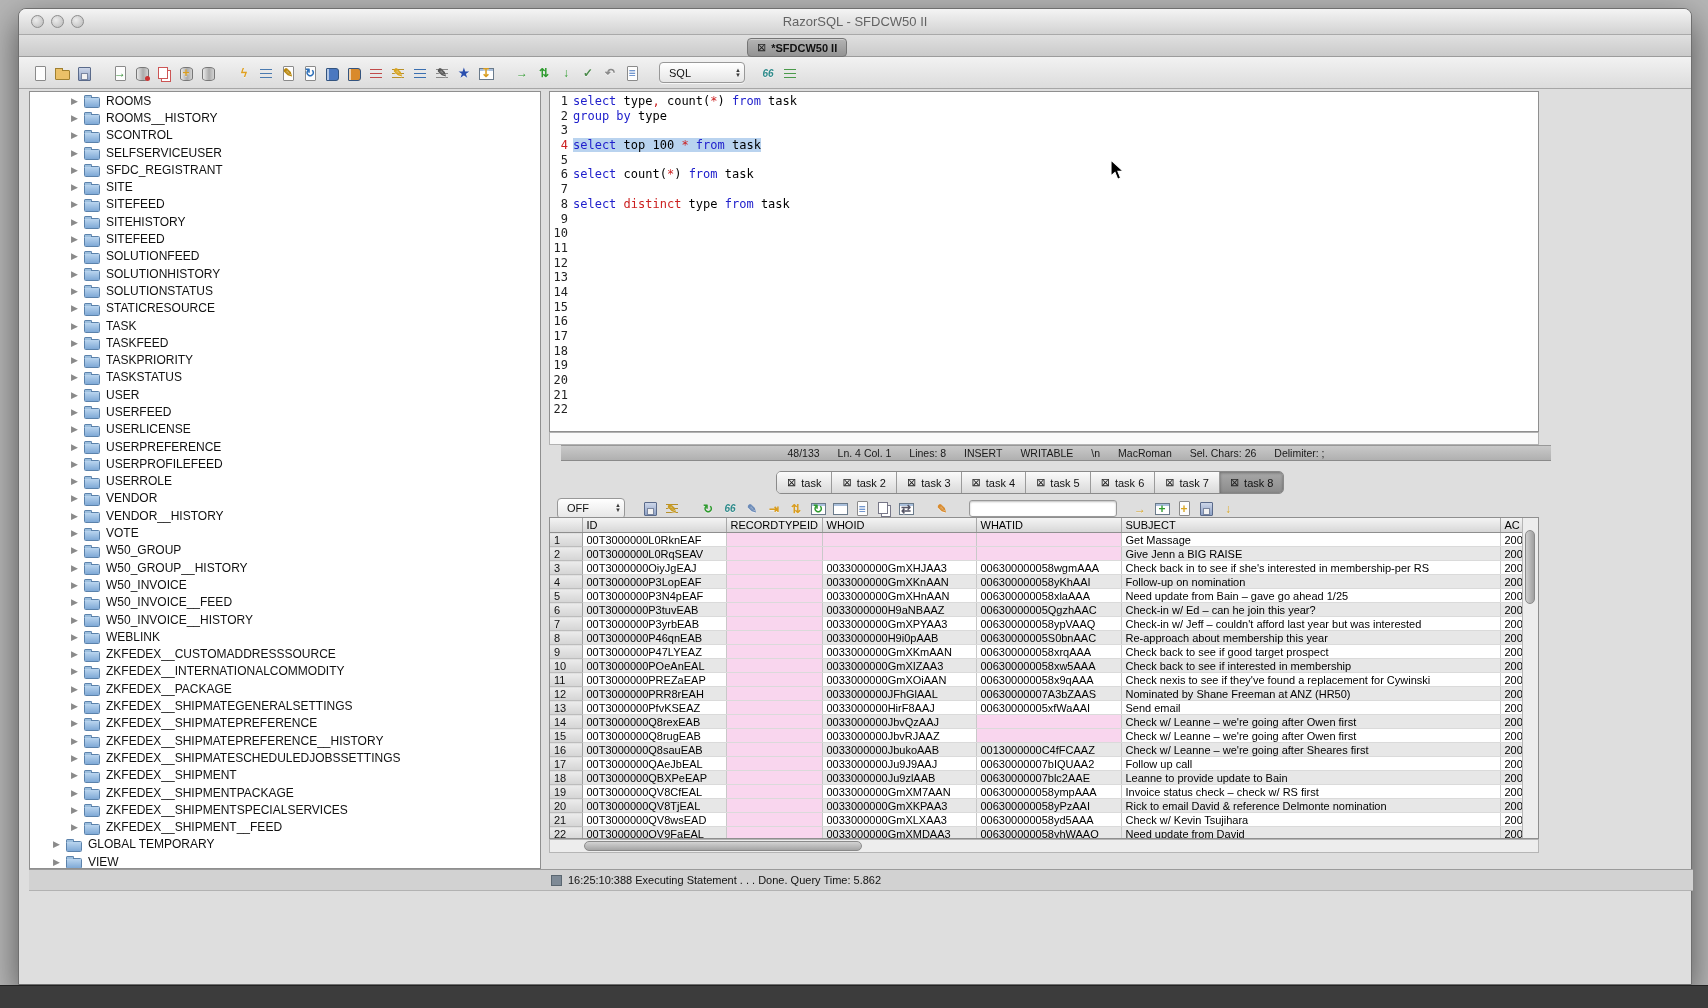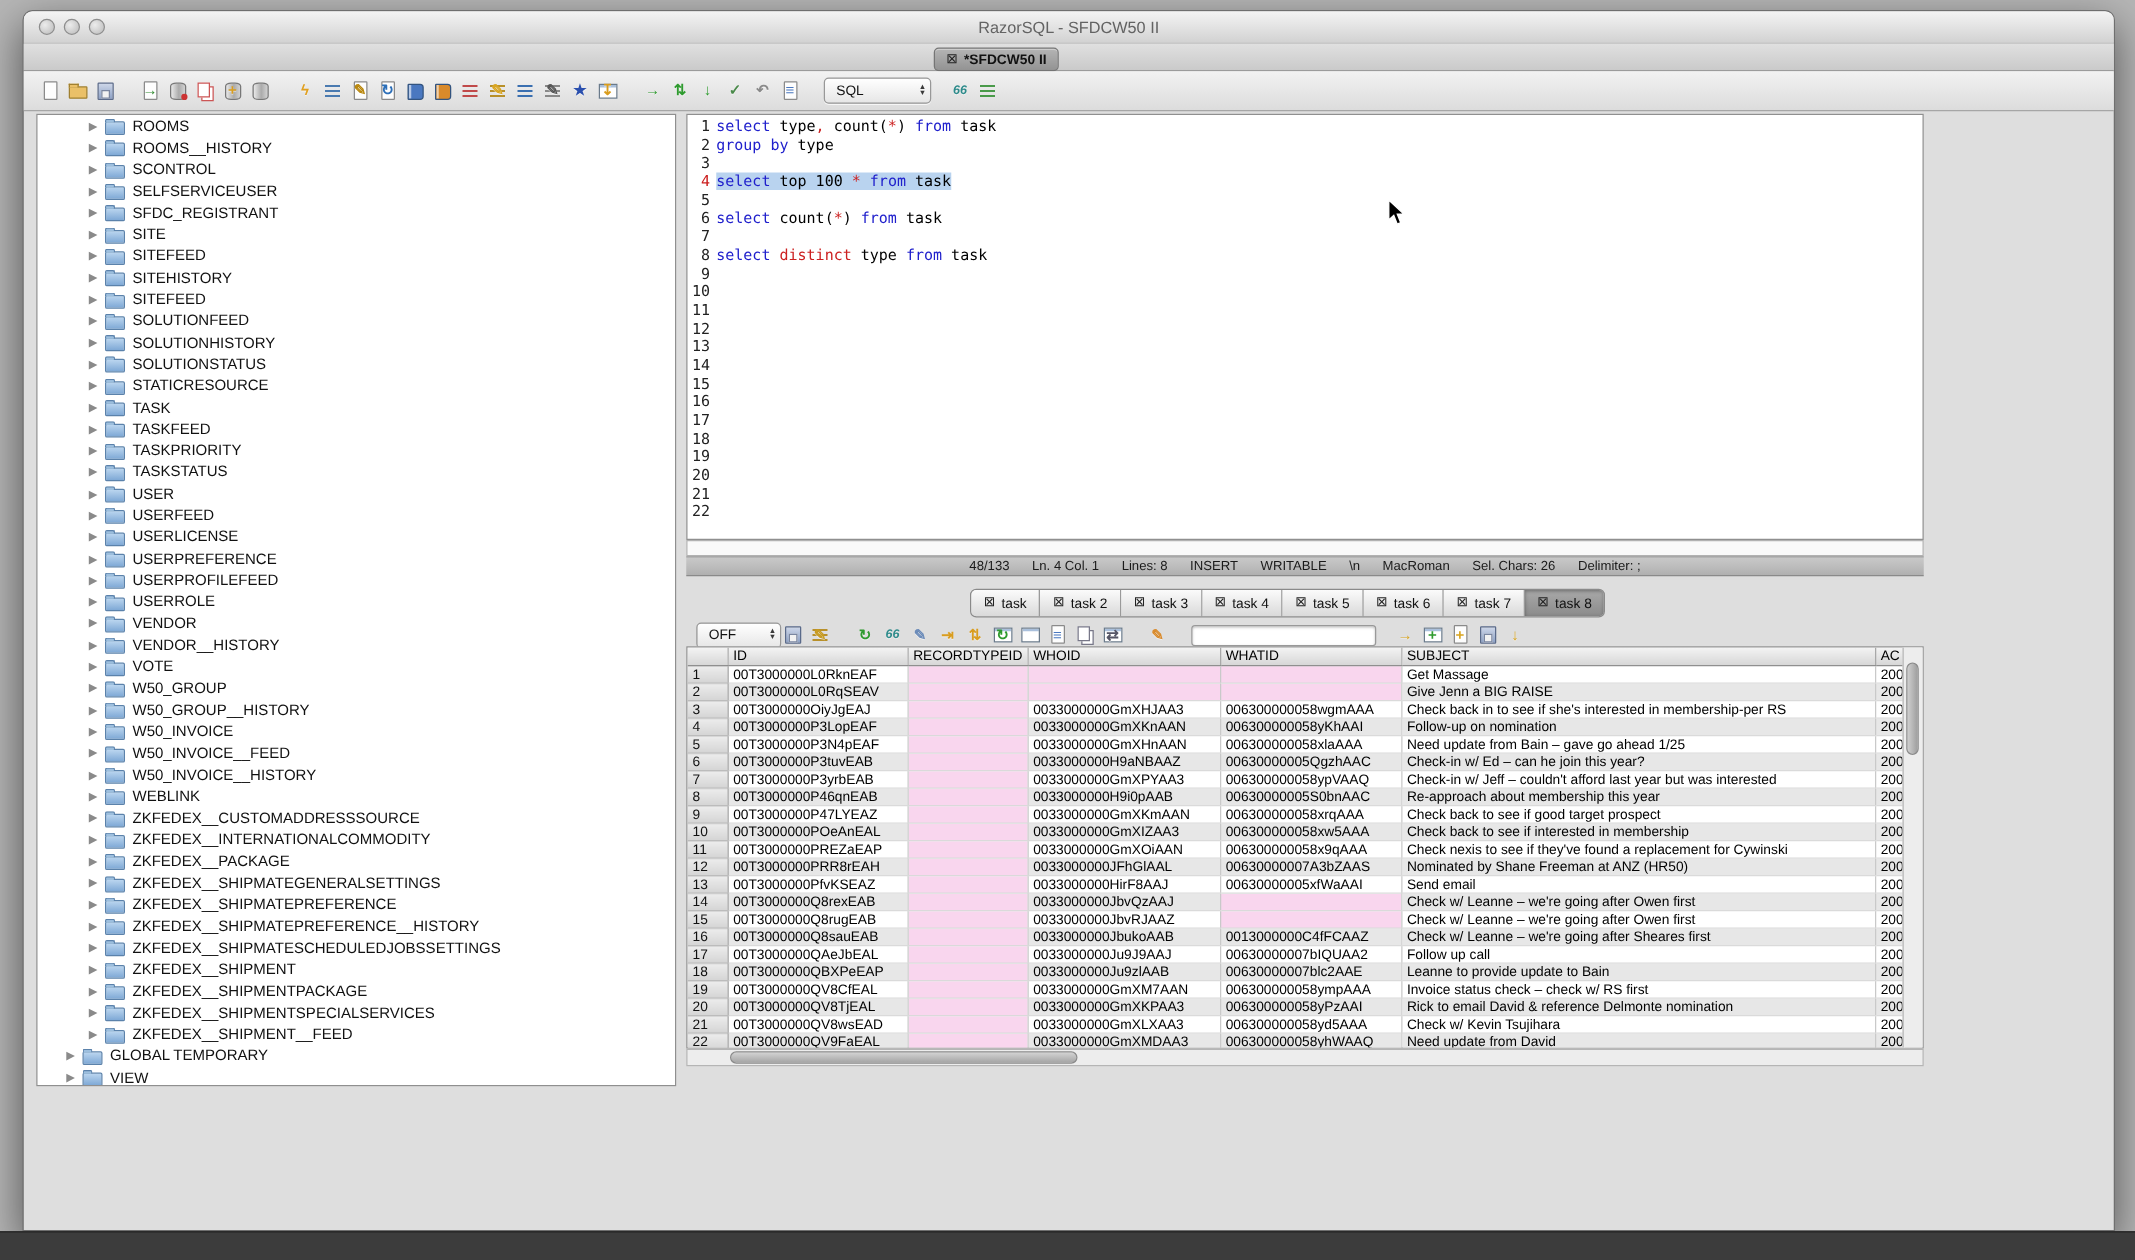--- a/index.html
+++ b/index.html
@@ -68,21 +68,21 @@
       border:1px solid #8f8f8f;overflow:hidden;box-sizing:border-box;padding-top:2px;}
   .ed-row{display:flex;height:14.7px;line-height:14.7px;font-family:"DejaVu Sans Mono",monospace;font-size:12px;}
   .ed-num{width:18px;flex:none;text-align:right;padding-right:5px;color:#222;}
   .ed-num.cur{color:#cc2020;}
   .tok.kw{color:#2020cc;}
   .tok.red{color:#cc2020;}
   .tok.pl{color:#000;}
   .sel-span{background:#b9d3ef;}
   #editor-hscroll{position:absolute;left:530px;top:423px;width:990px;height:13px;background:#fafafa;
       border:1px solid #b2b2b2;box-sizing:border-box;}
-  #editor-status{position:absolute;left:530px;top:436px;width:990px;height:16px;
+  #editor-status{position:absolute;left:542px;top:436px;width:990px;height:16px;
       background:linear-gradient(#c9c9c9,#b0b0b0);border-top:1px solid #989898;border-bottom:1px solid #8a8a8a;
       box-sizing:border-box;display:flex;align-items:center;justify-content:center;font-size:10.5px;color:#1a1a1a;}
   #editor-status span{margin:0 9px;white-space:pre;}
   
   #results-tabbar{position:absolute;left:757px;top:462px;height:21px;display:flex;
       border:1px solid #8a8a8a;border-radius:5px;overflow:hidden;background:#d8d8d8;}
   .rtab{display:flex;align-items:center;gap:5px;padding:0 10px;font-size:11px;color:#111;
       background:linear-gradient(#fbfbfb,#d9d9d9);border-right:1px solid #9a9a9a;}
   .rtab:last-child{border-right:none;}
   .rtab.active{background:linear-gradient(#a9a9a9,#8b8b8b);box-shadow:inset 0 1px 3px rgba(0,0,0,.35);}
@@ -546,21 +546,21 @@
         <span class="closebox">⊠</span>
         <span>task 7</span>
       </div>
       <div class="rtab active">
         <span class="closebox">⊠</span>
         <span>task 8</span>
       </div>
     </div>
 
   <div id="res-toolbar">
-    <span class="combo" id="limit-combo" style="width:54px;justify-content:space-between;">
+    <span class="combo" id="limit-combo" style="width:54px;justify-content:space-between;margin-right:16px;">
       <span>OFF</span>
       <span class="stepper">
           <span>▲</span>
           <span>▼</span>
         </span>
     </span>
     <span id="res-icons-a" style="display:flex;align-items:center;">
         <span class="tb-group">
           <span class="tb-btn"><span class="ic floppy"></span></span>
           <span class="tb-btn"><span class="ic list2" style="--c: #b8902a;"><span class="icg" style="color: rgb(199, 154, 31);">✎</span></span></span>
@@ -819,19 +819,23 @@
     </table>
       </div>
     <div id="tbl-vscroll">
       <div id="tbl-vthumb"></div>
     </div>
   </div>
   <div id="tbl-hscroll">
     <div id="tbl-hthumb"></div>
   </div>
 
+  <div id="footer-bar">
+    <span id="footer-icon"></span>
+    <span>16:25:10:388 Executing Statement . . . Done. Query Time: 5.862</span>
+  </div>
 </div>
 
 <div id="desktop-strip"></div>
 
 <svg id="mouse-cursor" width="16" height="23" viewBox="0 0 16 23">
   <path d="M1,1 L1,17 L5,13.4 L7.7,20.3 L10.6,19.1 L7.9,12.4 L13.3,12.4 Z" fill="#000" stroke="#fff" stroke-width="1.1"></path>
 </svg>
 
 </body></html>

